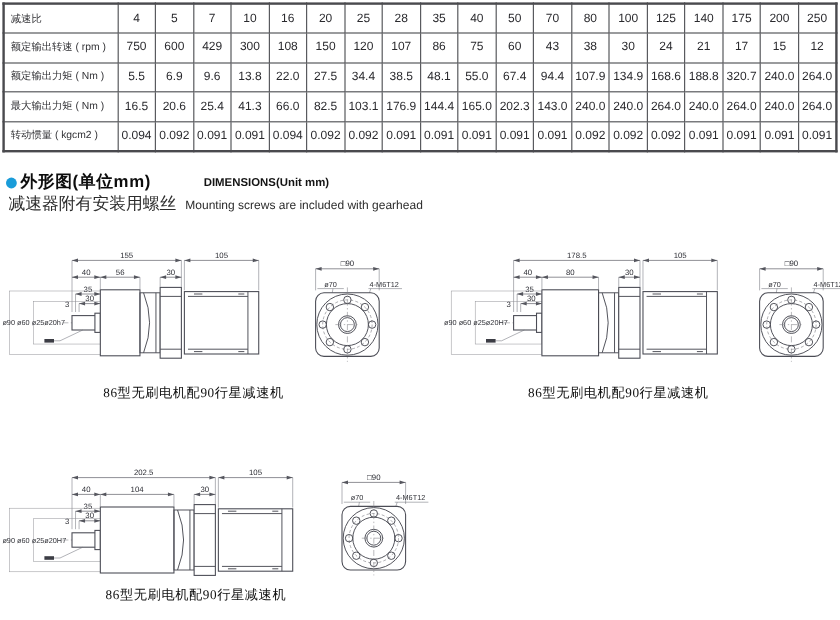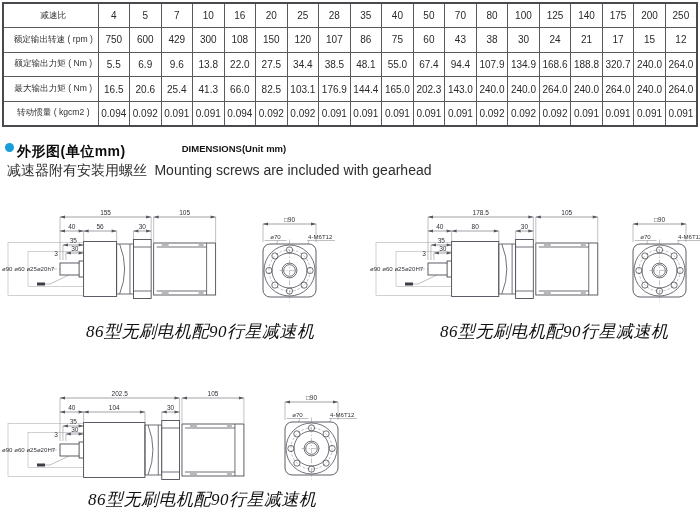--- a/index.html
+++ b/index.html
@@ -8,35 +8,35 @@
     width:700px; height:517px; position:relative; overflow:hidden;
     font-family:"Liberation Sans","DejaVu Sans",sans-serif; color:#222;
   }
   
   .spec-table-wrap { position:absolute; left:2px; top:2px; width:696px; }
   table.spec { border-collapse:collapse; table-layout:fixed; width:696px; border:2px solid #4a4a4e; }
   table.spec td {
     border:1px solid #595a5e; height:24.6px; text-align:center;
     font-size:10px; color:#2a2a2e; padding:0; overflow:hidden; white-space:nowrap;
   }
-  table.spec td.rowlabel { text-align:center; padding-left:5px; font-size:8.6px; color:#303034; }
+  table.spec td.rowlabel { text-align:left; padding-left:5px; font-size:8.6px; color:#303034; }
   
-  .section-header { position:absolute; left:5px; top:143px; display:flex; white-space:nowrap; }
+  .section-header { position:absolute; left:5px; top:143px; display:flex; align-items:center; white-space:nowrap; }
   .bullet { width:9px; height:9px; border-radius:50%; display:inline-block; margin-right:3px; }
   .t-cn { font-size:14px; font-weight:bold; color:#0d0d0d; letter-spacing:0.5px; }
-  .t-en { font-size:9.5px; font-weight:bold; color:#141414; margin-left:17px;padding-left:39px; }
+  .t-en { font-size:9.5px; font-weight:bold; color:#141414; margin-left:5px;padding-left:39px; }
   .section-sub { position:absolute; left:7px; top:161px; white-space:nowrap; }
   .s-cn { font-size:14px; color:#2c2c2c; }
-  .s-en { font-size:14px; color:#2c2c2c; margin-left:3px;margin-top:36px; }
+  .s-en { font-size:10px; color:#2c2c2c; margin-left:3px;margin-top:36px; }
   
   .dwg-svg { position:absolute; }
   .caption {
     position:absolute; white-space:nowrap;
     font-family:"Liberation Serif","DejaVu Serif",serif;
-    font-size:17px; color:#101010; letter-spacing:0.5px;font-style:italic;
+    font-size:11px; color:#101010; letter-spacing:0.5px;
   }
   
   .ol   { fill:#ffffff; stroke:#4b4c55; stroke-width:0.9; }
   .ol2  { fill:none;    stroke:#4b4c55; stroke-width:0.8; }
   .el   { stroke:#70717a; stroke-width:0.45; fill:none; }
   .dl   { stroke:#55565e; stroke-width:0.55; }
   .ar   { fill:#55565e; stroke:none; }
   .dt   { font:6.5px "Liberation Sans",sans-serif; fill:#2e2f36; }
   .lb   { font:6.1px "Liberation Sans",sans-serif; fill:#33343a; }
   .thin { fill:none; stroke:#8d8e93; stroke-width:0.4; }

